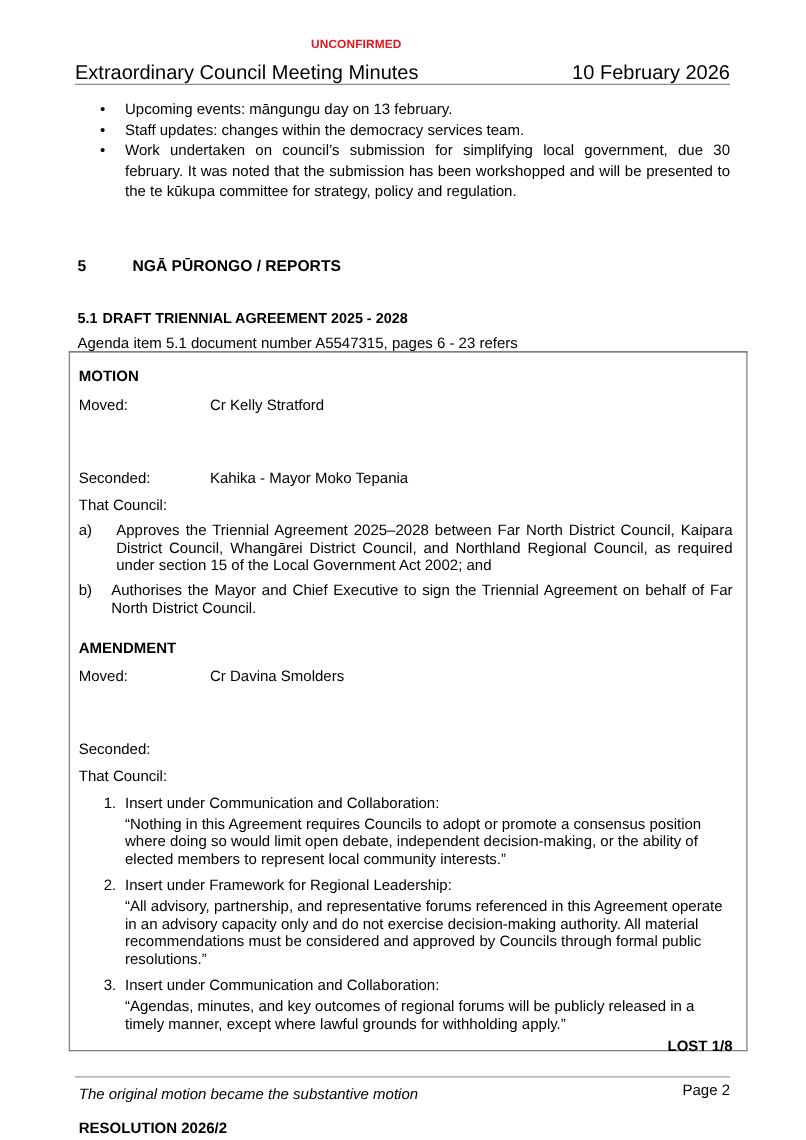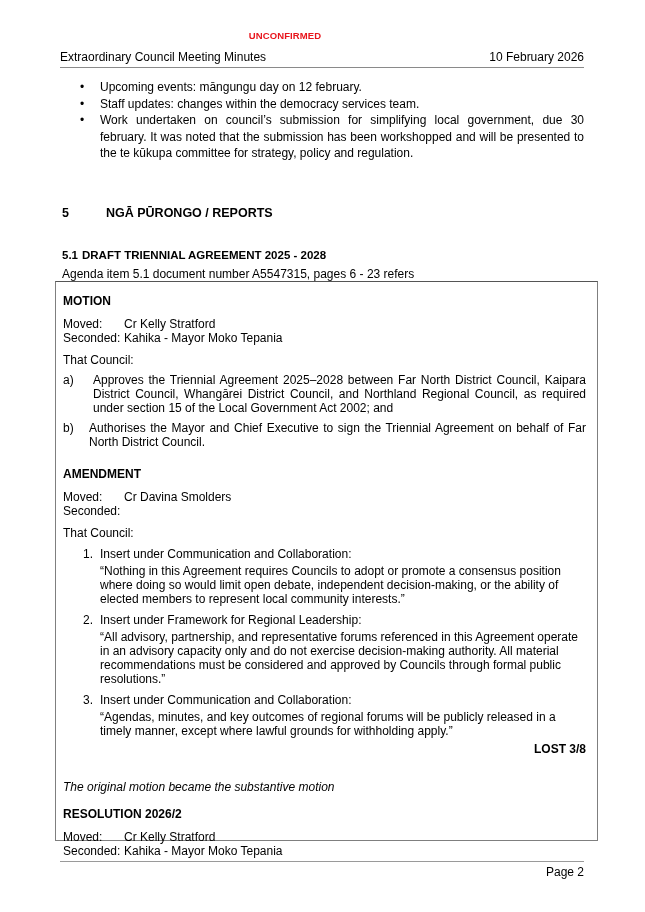--- a/index.html
+++ b/index.html
@@ -1,40 +1,40 @@
 <!DOCTYPE html>
 <html><head>
   <meta charset="utf-8">
   <style>
     * { box-sizing: border-box; margin: 0; padding: 0; }
     html, body { width: 645px; height: 912px; background: #ffffff; overflow: hidden; }
     body { font-family: "Liberation Sans", sans-serif; color: #000; font-size: 12px; position: relative; }
 
     .unconfirmed { position: absolute; top: 30px; left: 0; width: 570px; text-align: center; color: #e8141b; font-weight: bold; font-size: 9.5px; letter-spacing: 0.1px; }
 
-    .header { position: absolute; top: 50px; left: 60px; width: 524px; display: flex; justify-content: space-between; font-size: 12px; }
+    .header { position: absolute; top: 50px; left: 60px; width: 524px; display: flex; justify-content: space-between; font-size: 16px; }
     .header-rule { position: absolute; top: 67px; left: 60px; width: 524px; height: 0; border-top: 1px solid #8a8a8a; }
 
     .bullets { position: absolute; top: 79px; left: 60px; width: 524px; list-style: none; }
     .bullets li { position: relative; padding-left: 40px; line-height: 16.6px; text-align: justify; margin-bottom: 0px; }
     .bullets li::before { content: "•"; position: absolute; left: 20px; top: 0; }
 
     .section-heading { position: absolute; top: 206px; left: 62px; font-weight: bold; font-size: 12.5px; display: flex; }
     .section-heading .num { width: 44px; }
 
     .sub-heading { position: absolute; top: 249px; left: 62px; font-weight: bold; font-size: 11.5px; display: flex; }
     .sub-heading .num { width: 20px; }
 
     .agenda-ref { position: absolute; top: 267px; left: 62px; font-size: 12px; }
 
     .box { position: absolute; top: 281px; left: 55px; width: 543px; height: 560px; border: 1px solid #7f7f7f; border-top-color: #555; }
 
     .box-inner { position: absolute; top: 12px; left: 7px; width: 523px; }
     .bold-label { font-weight: bold; font-size: 12px; }
-    .mover-grid { display: grid; grid-template-columns: 61px 1fr; line-height: 14px; margin-top: 9px; }
+    .mover-grid { display: grid; grid-template-columns: 61px 1fr; line-height: 14px; margin-top: 9px; gap: 44px; }
     .that { margin-top: 8px; line-height: 14px; }
 
     .motion-list { margin-top: 6px; list-style: none; }
     .motion-list li { position: relative; padding-left: 30px; line-height: 14px; text-align: justify; margin-bottom: 6px; }
     .motion-list li .lbl { position: absolute; left: 0; top: 0; }
     .motion-list li.b { padding-left: 26px; text-indent: 0; }
 
     .num-list { list-style: none; margin-top: 7px; }
     .num-list li { position: relative; padding-left: 37px; line-height: 14px; margin-bottom: 7px; }
     .num-list li .n { position: absolute; left: 20px; top: 0; }
@@ -51,21 +51,21 @@
 
 <div class="unconfirmed">UNCONFIRMED</div>
 
 <div class="header">
   <span>Extraordinary Council Meeting Minutes</span>
   <span>10 February 2026</span>
 </div>
 <div class="header-rule"></div>
 
 <ul class="bullets">
-  <li>Upcoming events: māngungu day on 12 february.</li>
+  <li>Upcoming events: māngungu day on 13 february.</li>
   <li>Staff updates: changes within the democracy services team.</li>
   <li>Work undertaken on council’s submission for simplifying local government, due 30 february. It was noted that the submission has been workshopped and will be presented to the te kūkupa committee for strategy, policy and regulation.</li>
 </ul>
 
 <div class="section-heading">
   <span class="num">5</span>
   <span>NGĀ PŪRONGO / REPORTS</span>
 </div>
 
 <div class="sub-heading">
@@ -113,21 +113,21 @@
         <span class="n">2.</span>
         <span>Insert under Framework for Regional Leadership:</span>
         <span class="q">“All advisory, partnership, and representative forums referenced in this Agreement operate in an advisory capacity only and do not exercise decision-making authority. All material recommendations must be considered and approved by Councils through formal public resolutions.”</span>
       </li>
       <li>
         <span class="n">3.</span>
         <span>Insert under Communication and Collaboration:</span>
         <span class="q">“Agendas, minutes, and key outcomes of regional forums will be publicly released in a timely manner, except where lawful grounds for withholding apply.”</span>
       </li>
     </ol>
-    <div class="lost">LOST 3/8</div>
+    <div class="lost">LOST 1/8</div>
 
     <div class="italic">The original motion became the substantive motion</div>
 
     <div class="bold-label" style="margin-top:13px;">RESOLUTION  2026/2</div>
     <div class="mover-grid">
       <span>Moved:</span>
       <span>Cr Kelly Stratford</span>
       <span>Seconded:</span>
       <span>Kahika - Mayor Moko Tepania</span>
     </div>

